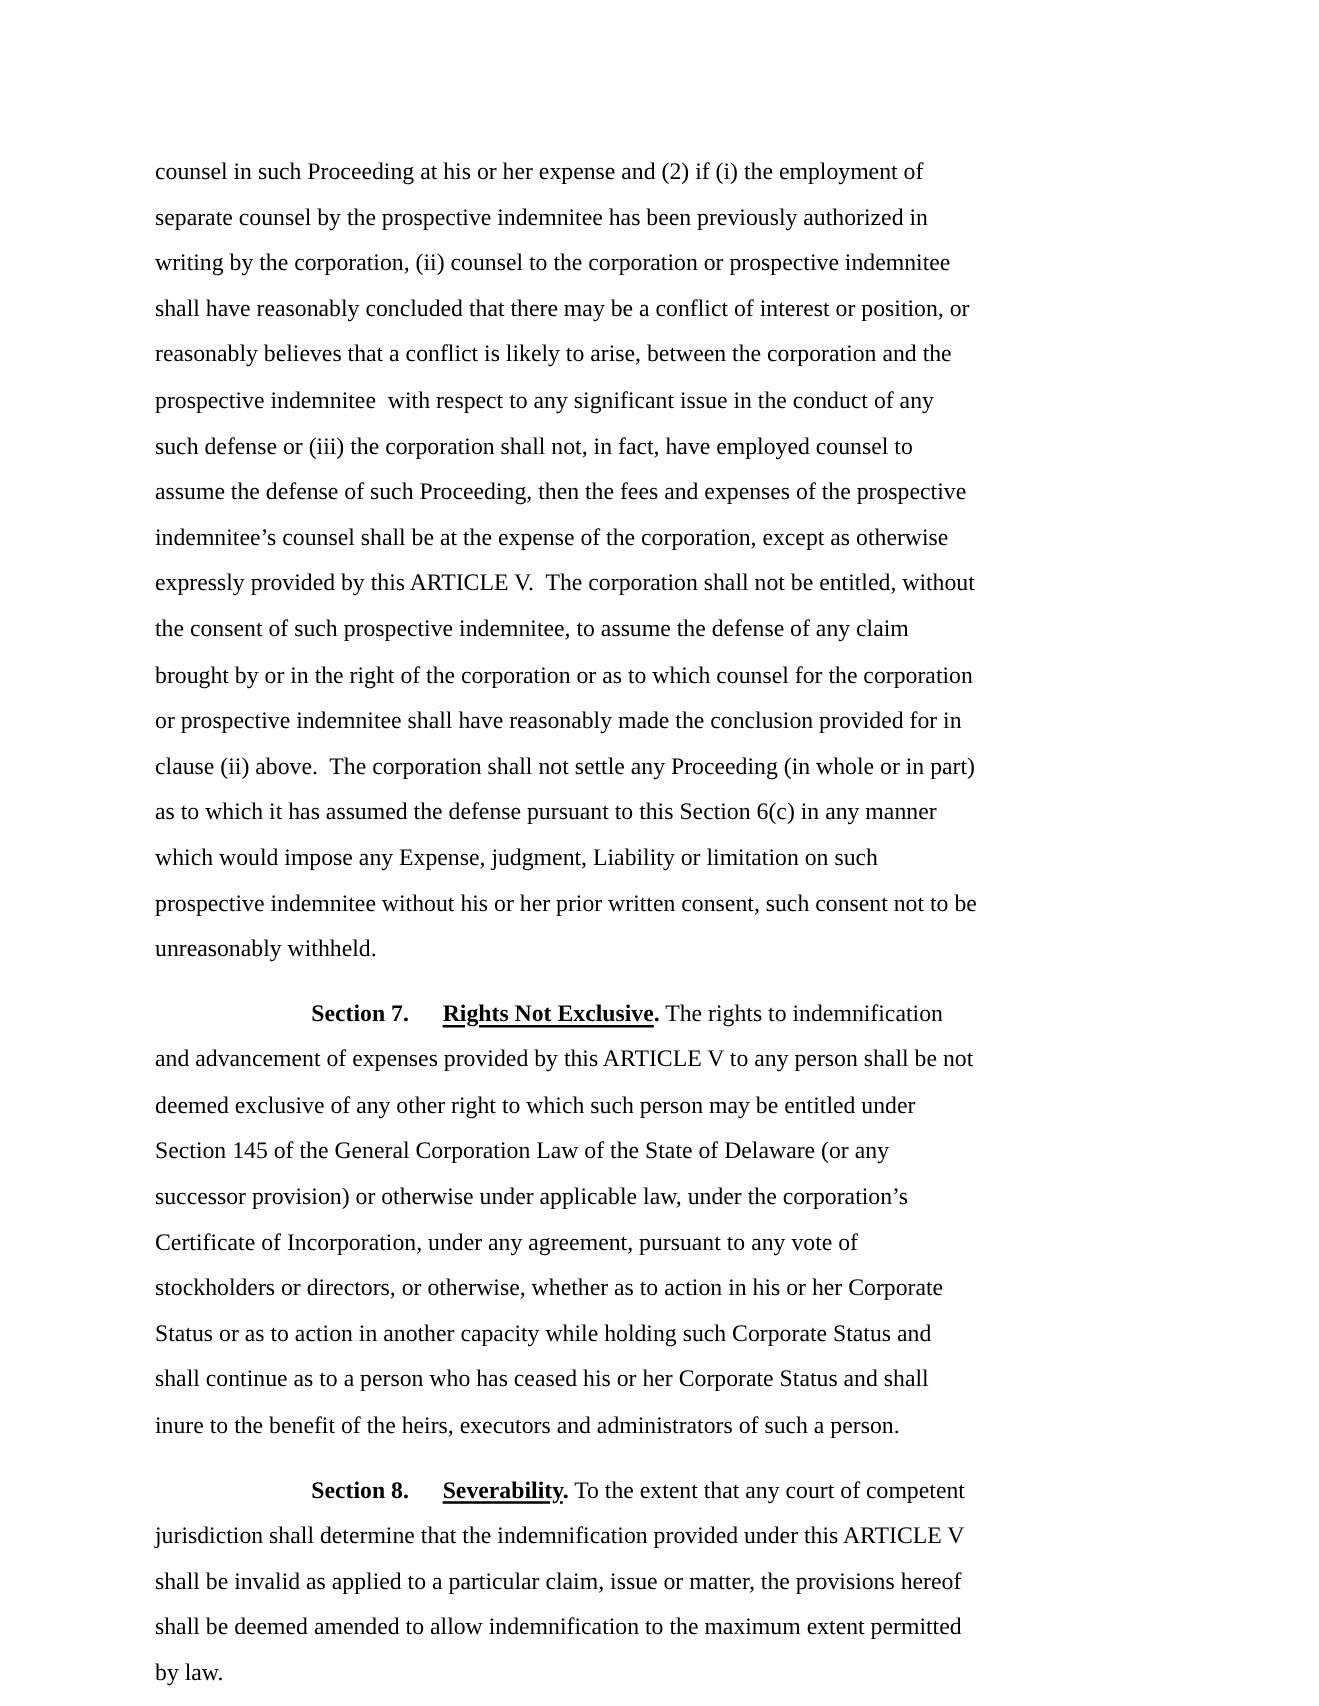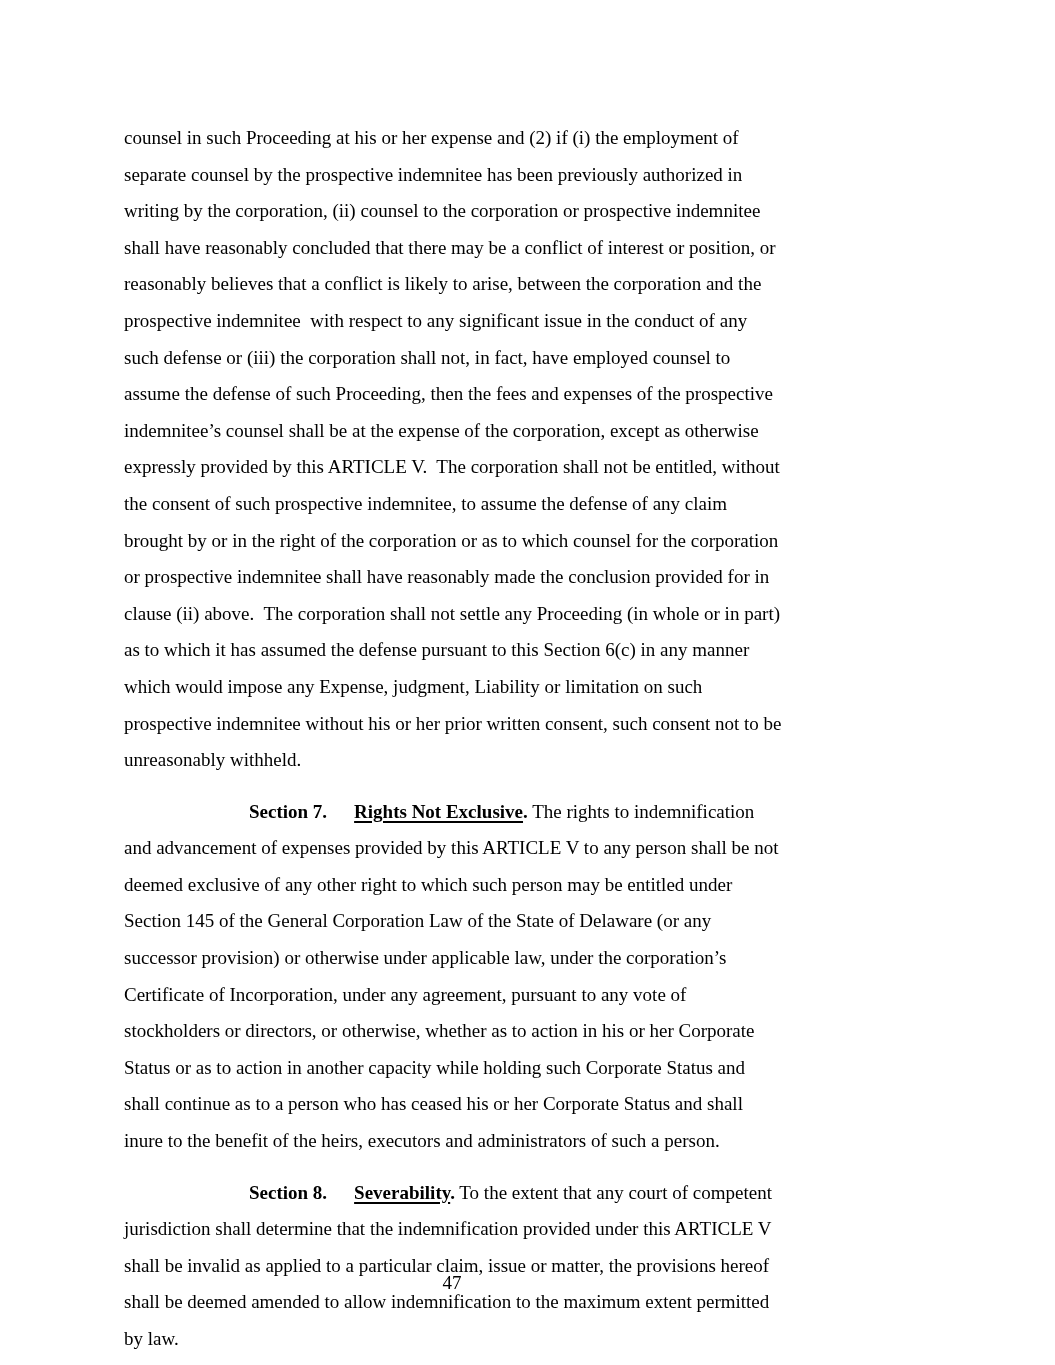--- a/index.html
+++ b/index.html
@@ -58,15 +58,14 @@
 <body>
 
 <div class="page">
 
   <p class="body-para"><span>counsel in such Proceeding at his or her expense and (2) if (i) the employment of separate counsel by the prospective indemnitee has been previously authorized in writing by the corporation, (ii) counsel to the corporation or prospective indemnitee shall have reasonably concluded that there may be a conflict of interest or position, or reasonably believes that a conflict is likely to arise, between the corporation and the prospective indemnitee  with respect to any significant issue in the conduct of any such defense or (iii) the corporation shall not, in fact, have employed counsel to assume the defense of such Proceeding, then the fees and expenses of the prospective indemnitee’s counsel shall be at the expense of the corporation, except as otherwise expressly provided by this ARTICLE V.  The corporation shall not be entitled, without the consent of such prospective indemnitee, to assume the defense of any claim brought by or in the right of the corporation or as to which counsel for the corporation or prospective indemnitee shall have reasonably made the conclusion provided for in clause (ii) above.  The corporation shall not settle any Proceeding (in whole or in part) as to which it has assumed the defense pursuant to this Section 6(c) in any manner which would impose any Expense, judgment, Liability or limitation on such prospective indemnitee without his or her prior written consent, such consent not to be unreasonably withheld.</span></p>
 
   <p class="section-para"><span class="b">Section 7.</span><span class="tab"></span><span class="b u">Rights Not Exclusive</span><span class="b">.</span><span> The rights to indemnification and advancement of expenses provided by this ARTICLE V to any person shall be not deemed exclusive of any other right to which such person may be entitled under Section 145 of the General Corporation Law of the State of Delaware (or any successor provision) or otherwise under applicable law, under the corporation’s Certificate of Incorporation, under any agreement, pursuant to any vote of stockholders or directors, or otherwise, whether as to action in his or her Corporate Status or as to action in another capacity while holding such Corporate Status and shall continue as to a person who has ceased his or her Corporate Status and shall inure to the benefit of the heirs, executors and administrators of such a person.</span></p>
 
   <p class="section-para"><span class="b">Section 8.</span><span class="tab"></span><span class="b u">Severability</span><span class="b">.</span><span> To the extent that any court of competent jurisdiction shall determine that the indemnification provided under this ARTICLE V shall be invalid as applied to a particular claim, issue or matter, the provisions hereof shall be deemed amended to allow indemnification to the maximum extent permitted by law.</span></p>
 
-  <div class="footer">47</div>
 
 </div>
 
 </body></html>

